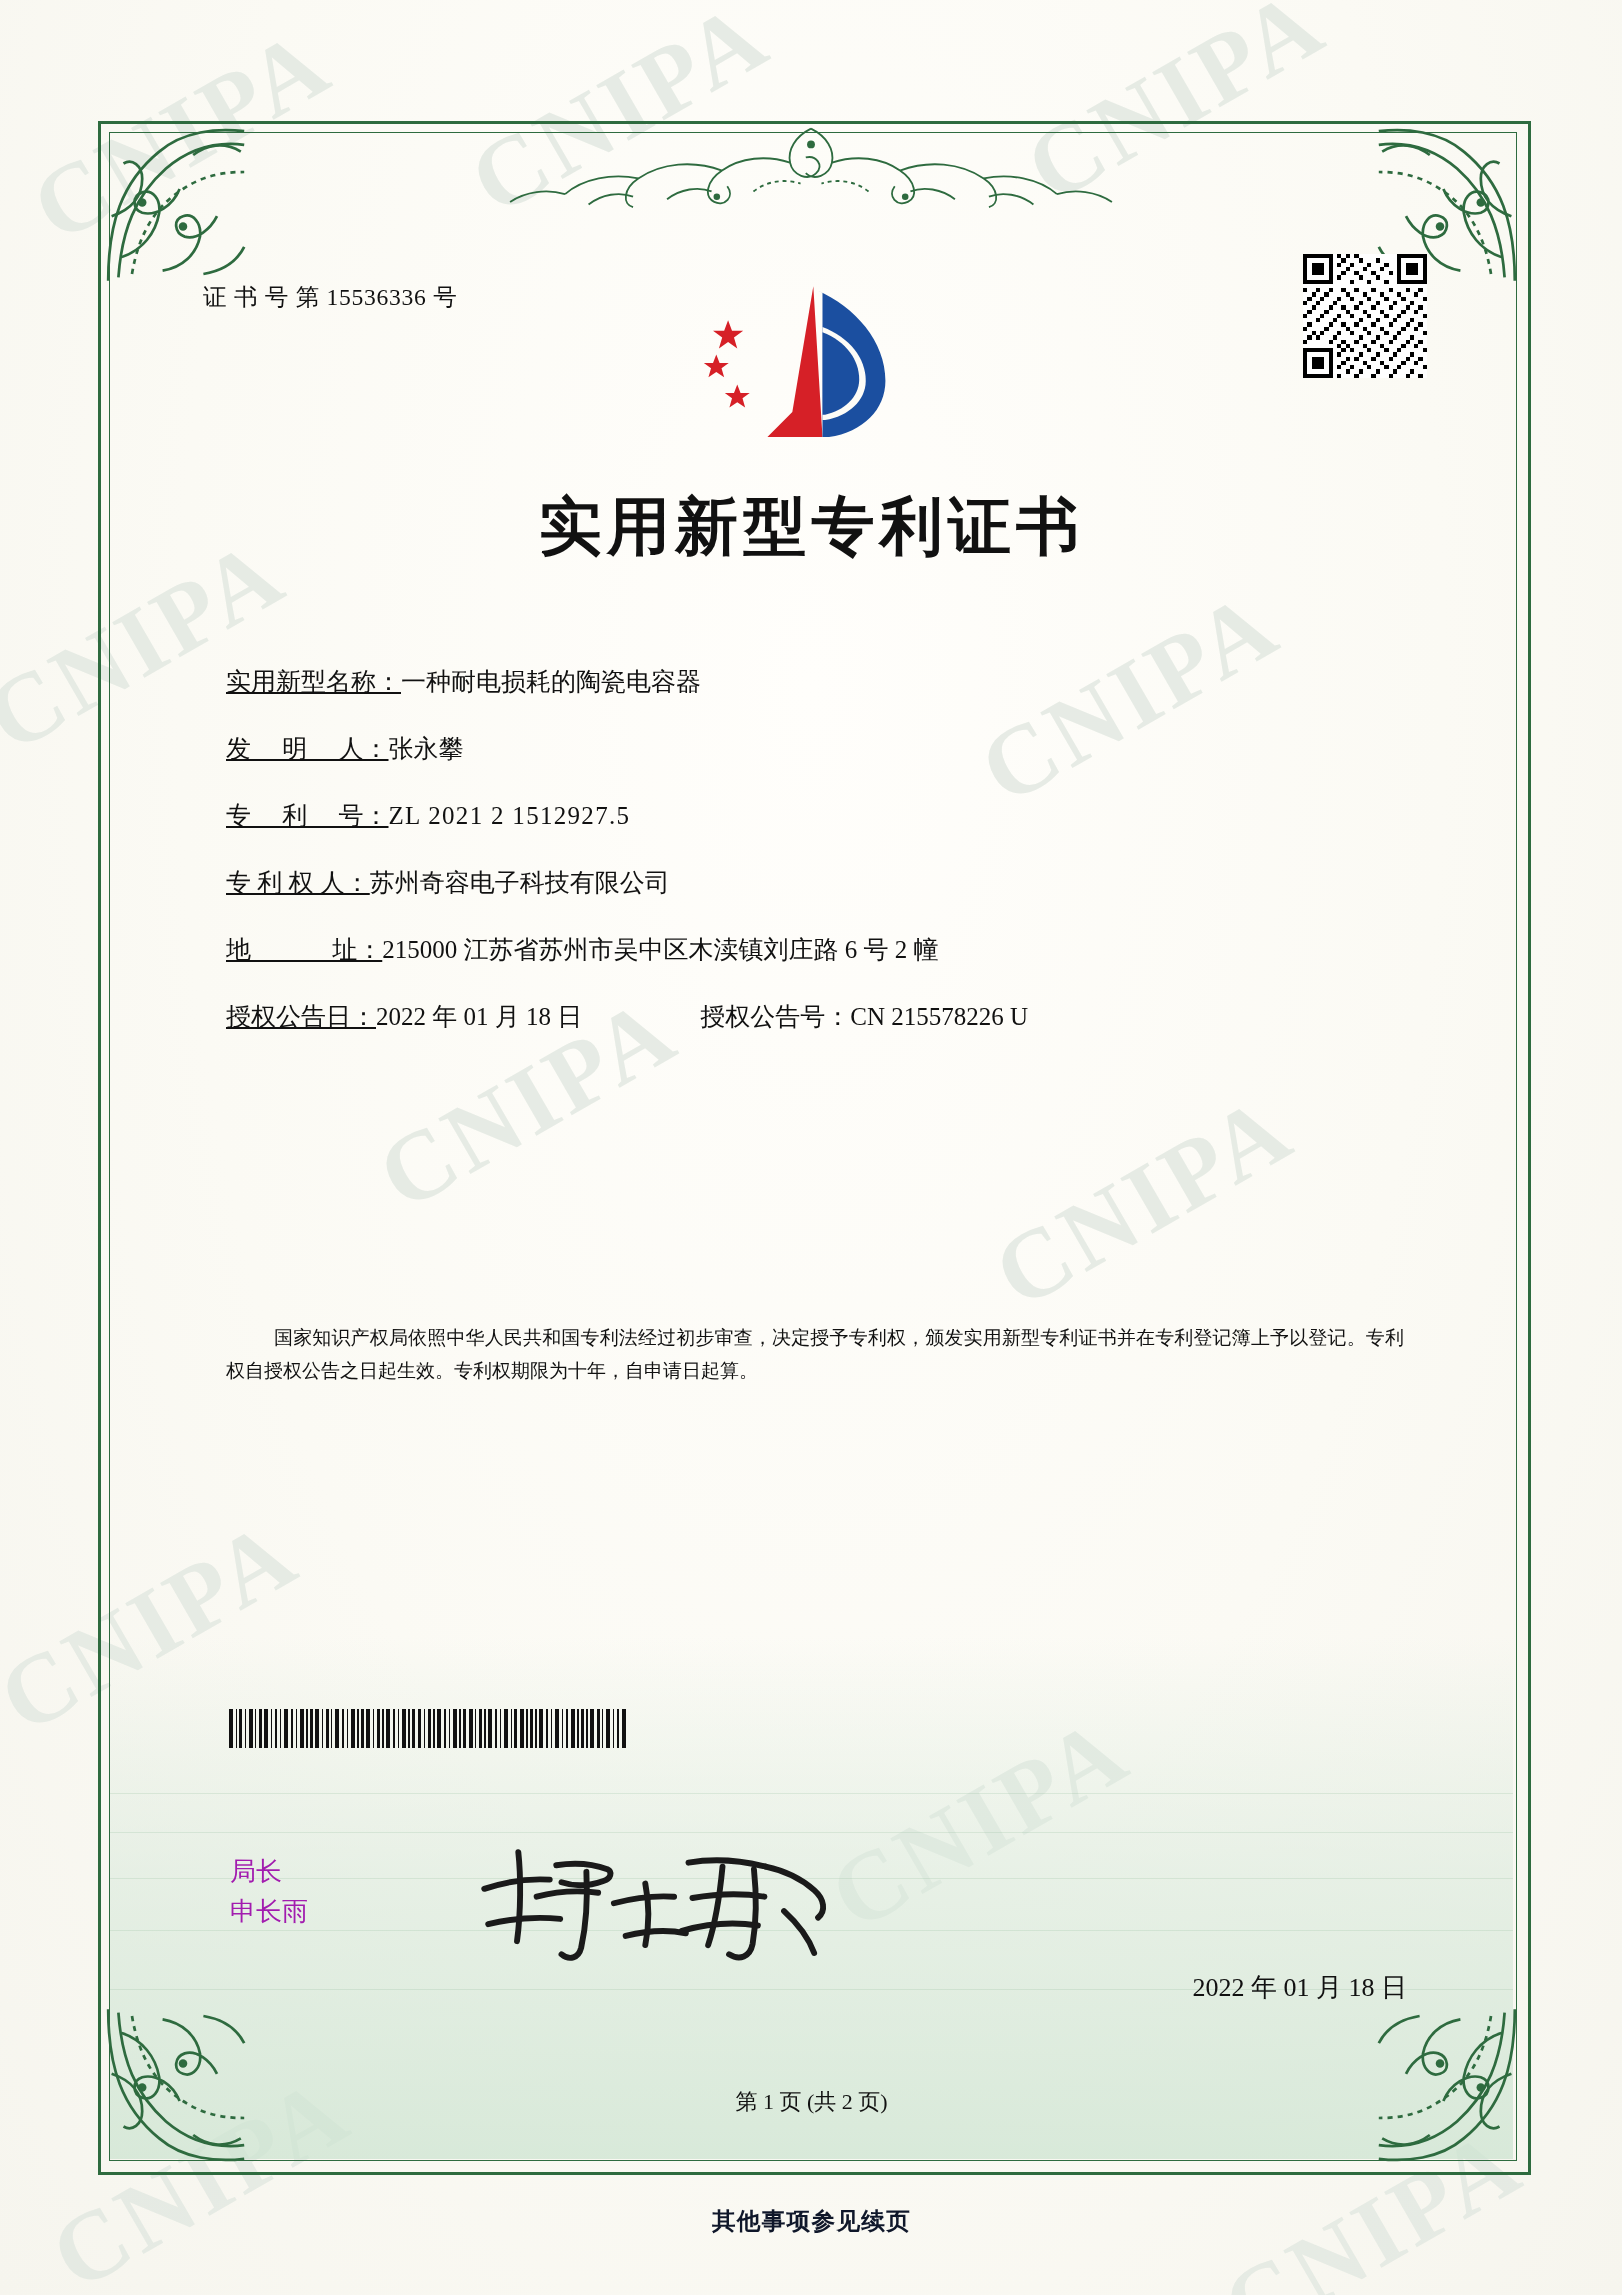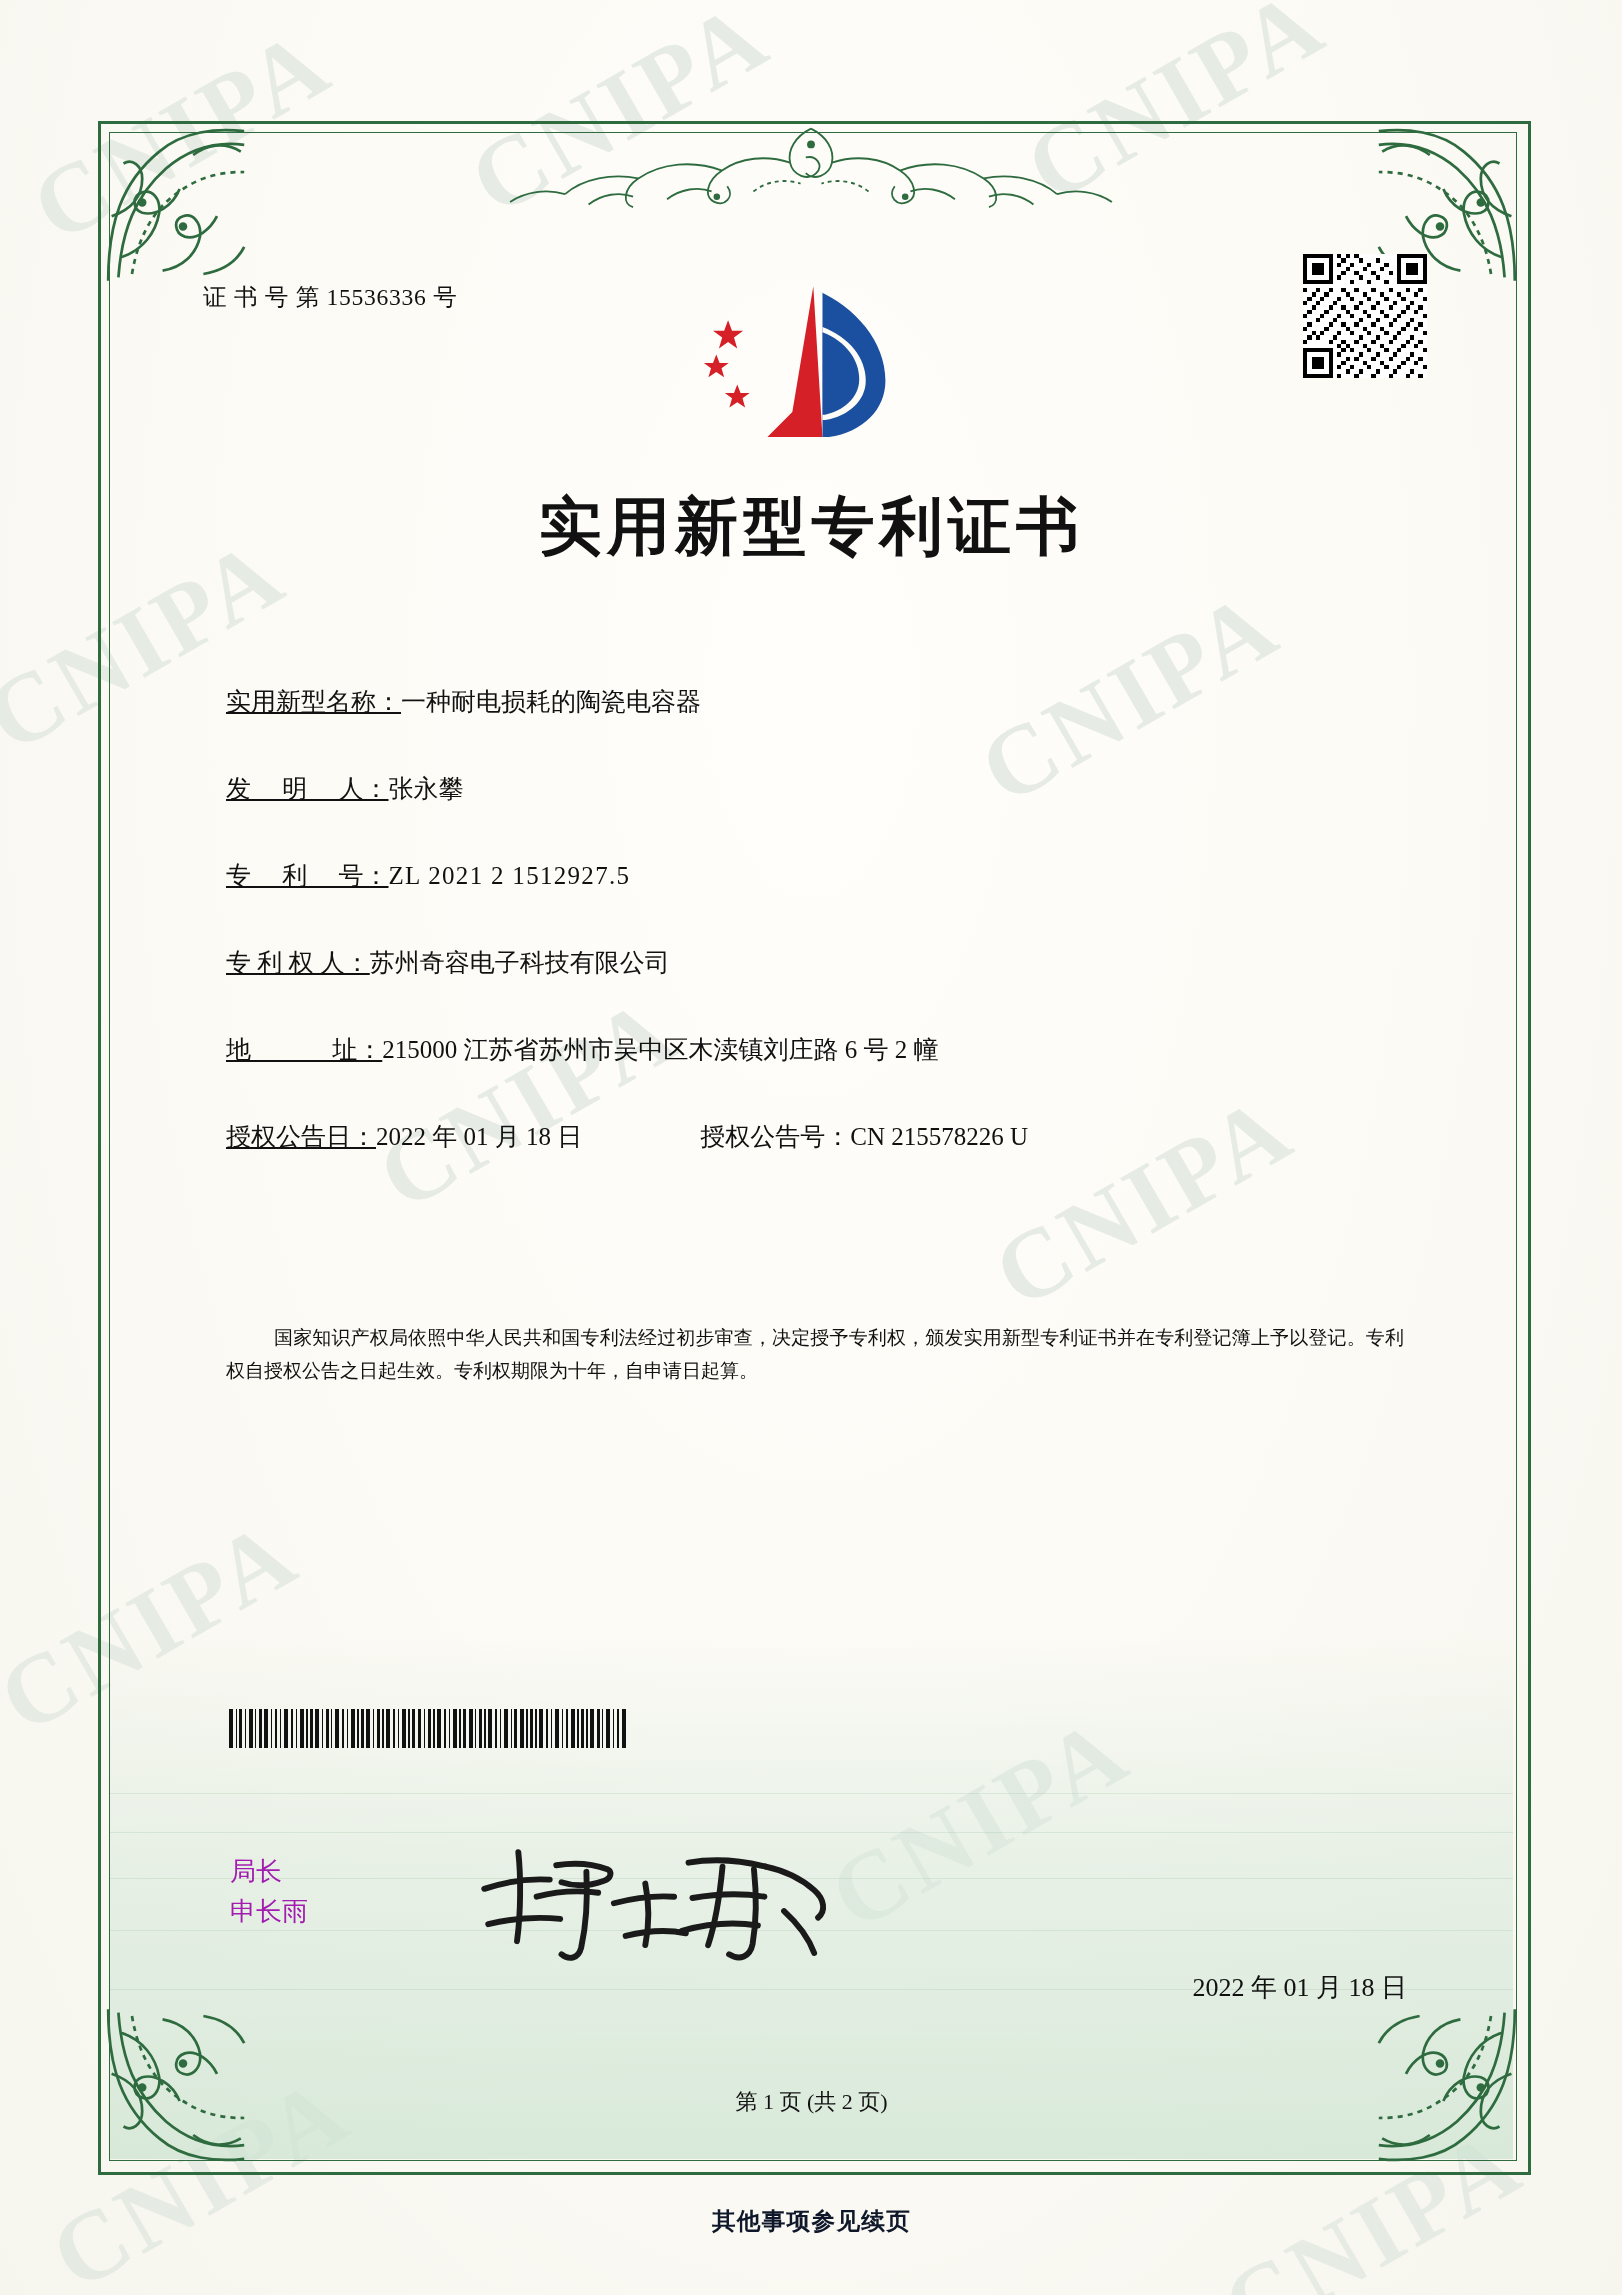--- a/index.html
+++ b/index.html
@@ -154,21 +154,20 @@
     color: #111;
     line-height: 1.2;
   }
   .field-label {
     white-space: pre;
     flex: none;
     text-decoration: underline;
   }
   .field-value {
     margin-left: 0;
-    margin-top: 20px;
   }
   .field-row .second-label {
     margin-left: 118px;
     white-space: pre;
   }
   .mono-space { letter-spacing: 1.3px; }
 
   
   .paras {
     position: absolute;

